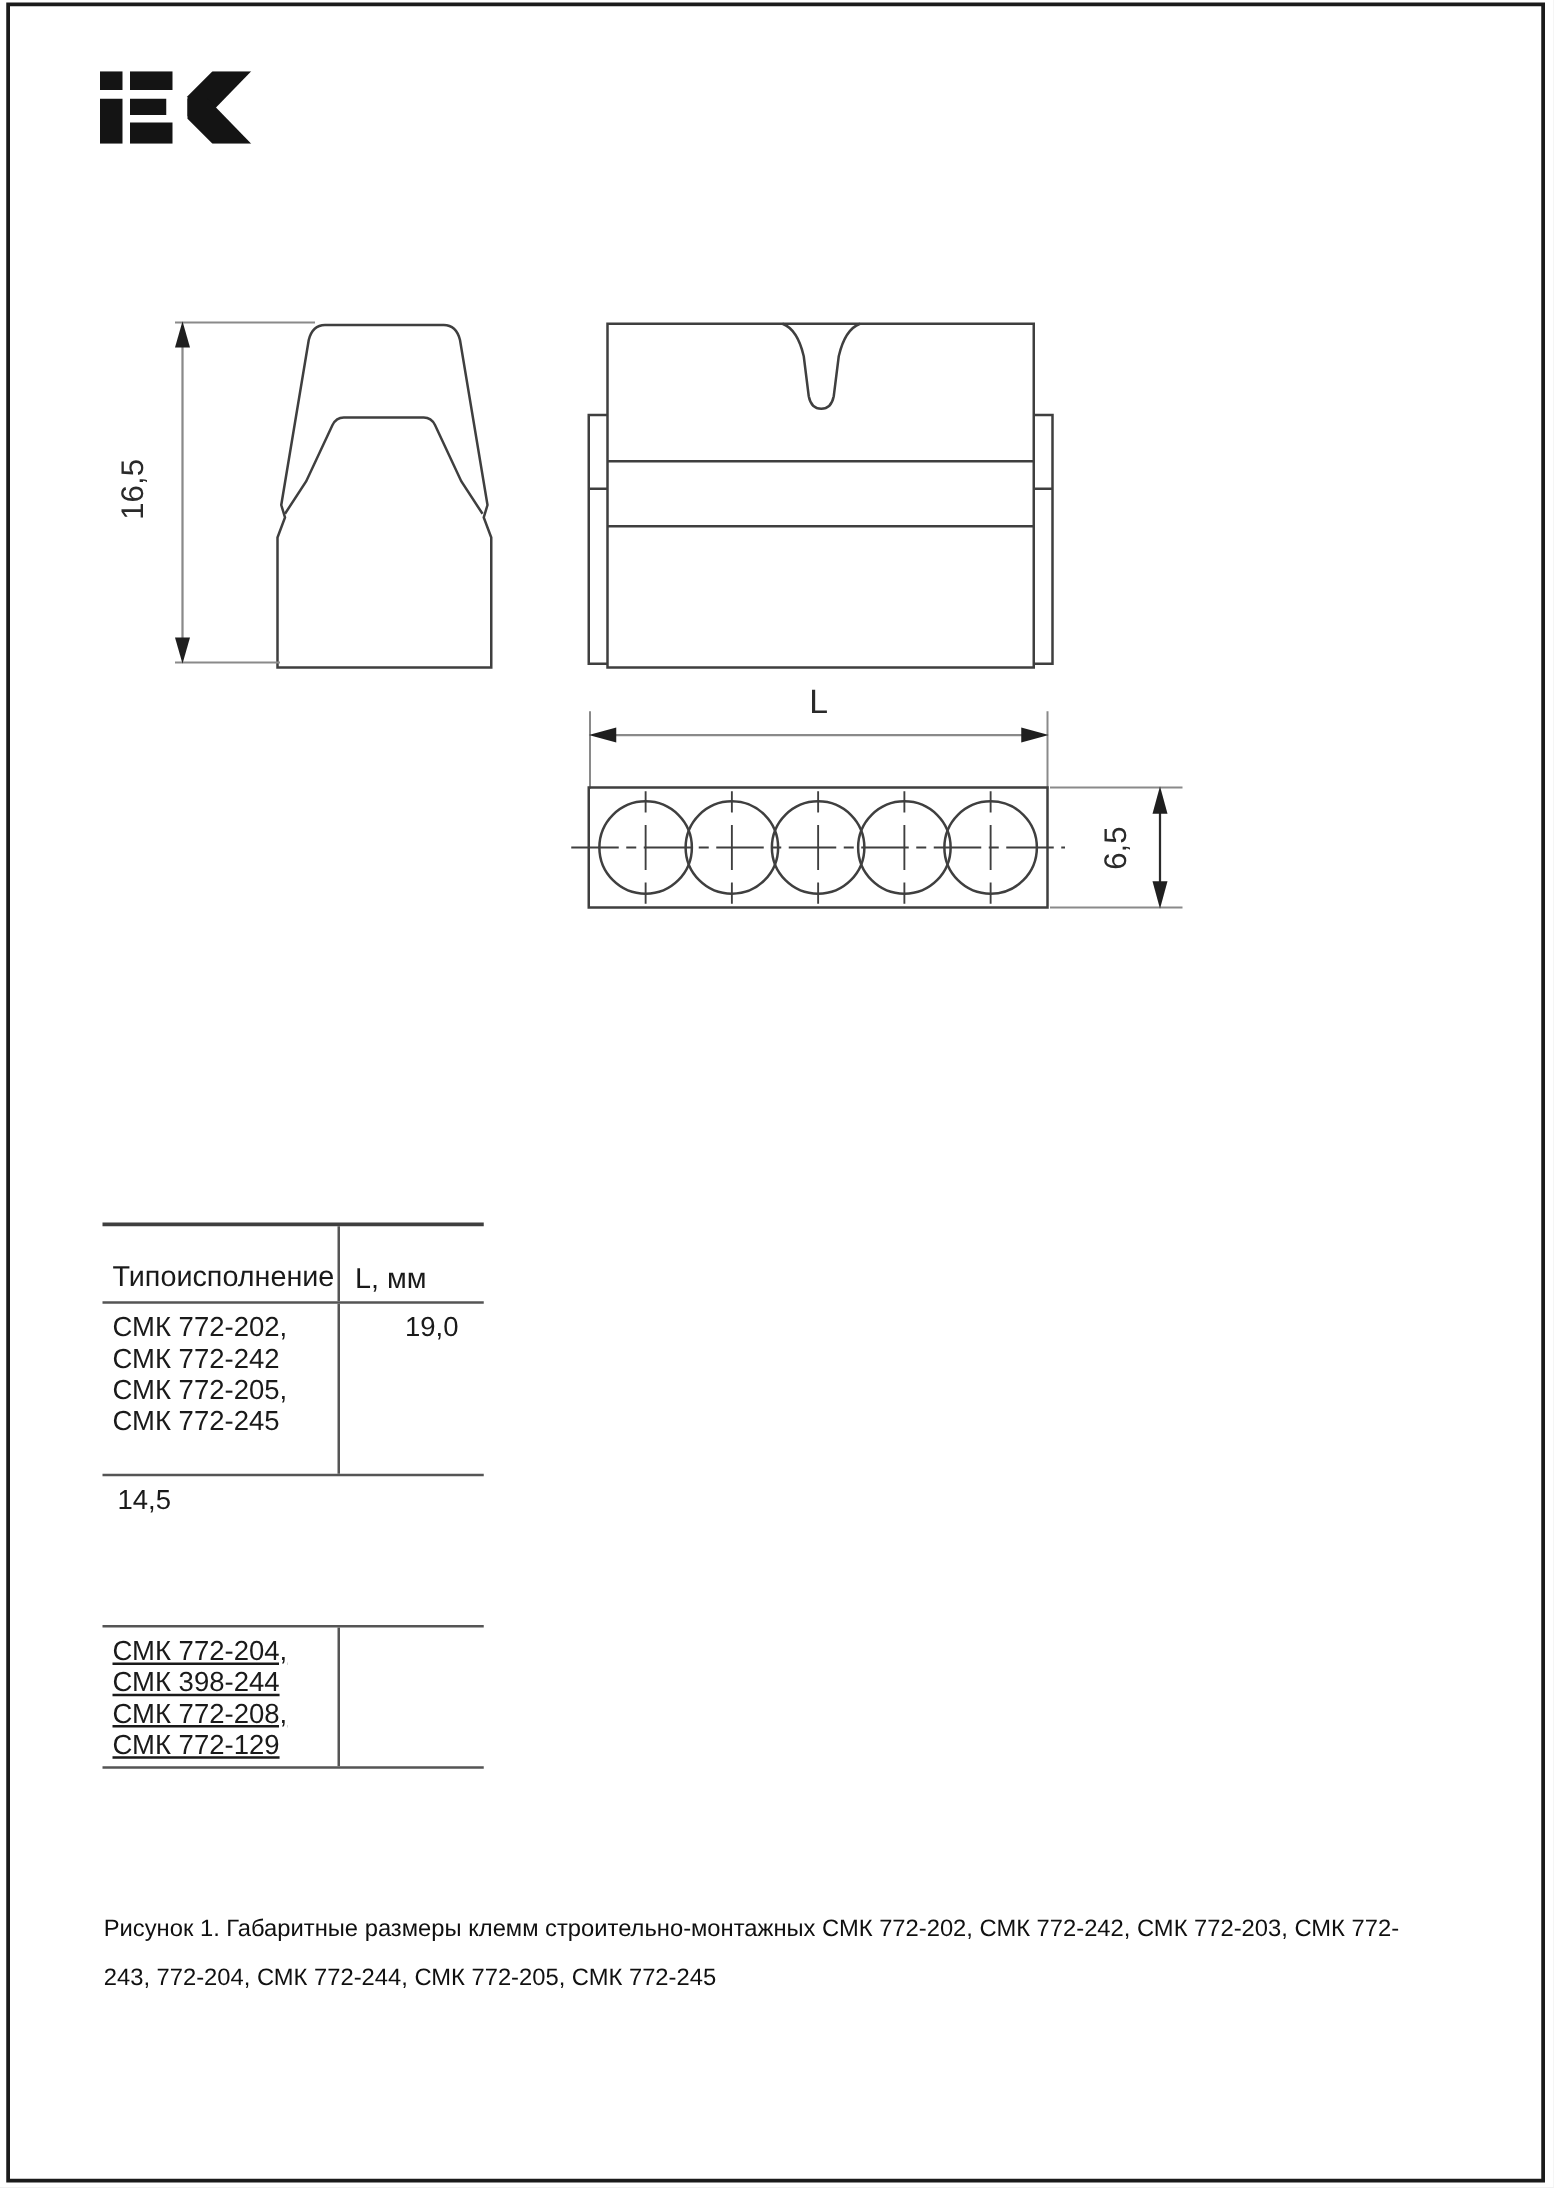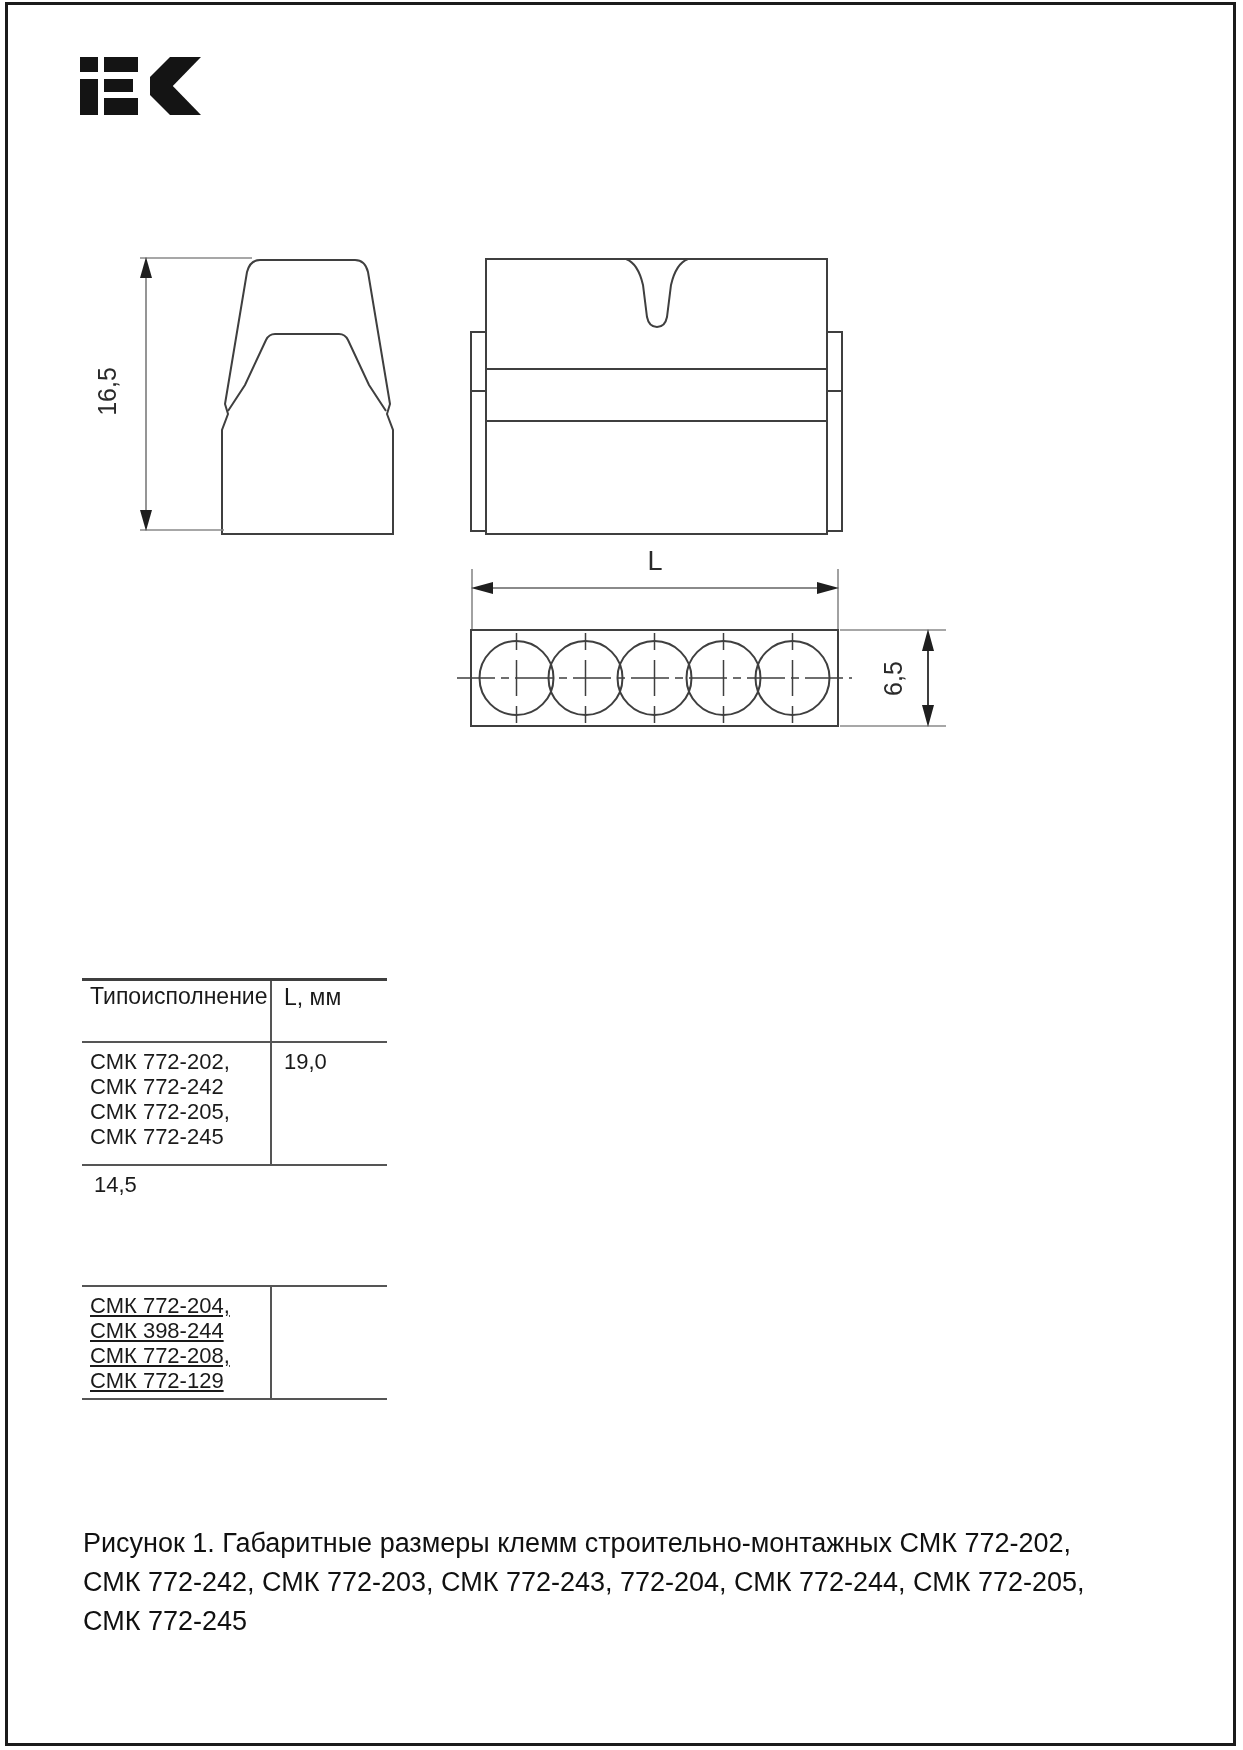--- a/index.html
+++ b/index.html
@@ -32,36 +32,36 @@
   
   .spec-table{
     position:absolute;left:82px;top:978px;width:305px;
     border-top:3px solid #3f3f3f;
     border-bottom:2px solid #555;
     box-sizing:border-box;
     font-size:22px;color:#1a1a1a;
   }
   .t-row{display:flex;box-sizing:border-box;}
   .t-head{height:62px;border-bottom:2px solid #555;}
-  .t-r1{height:121px;}
+  .t-r1{height:136px;gap:40px;}
   .t-r2{height:121px;border-top:2px solid #555;}
   .t-r3{height:113px;border-top:2px solid #555;text-decoration:underline;}
   .t-c1{
     width:190px;box-sizing:border-box;
     border-right:2px solid #555;
     padding:6px 4px 0 8px;
     line-height:25px;
   }
   .t-c2{flex:1;padding:6px 0 0 12px;box-sizing:border-box;}
-  .t-head .t-c1,.t-head .t-c2{padding-top:3px;font-size:23px;}
+  .t-head .t-c1,.t-head .t-c2{padding-top:28px;font-size:23px;}
   .type-line{display:block;}
   
   .caption{
     position:absolute;left:83px;top:1524px;width:1040px;
-    font-size:27px;line-height:39px;color:#101010;
+    font-size:19px;line-height:39px;color:#101010;
   }
 </style>
 </head>
 <body>
 
 <div class="page">
 
   <div class="frame"></div>
 
   <svg class="logo" viewBox="0 0 122 58" fill="#141414">

